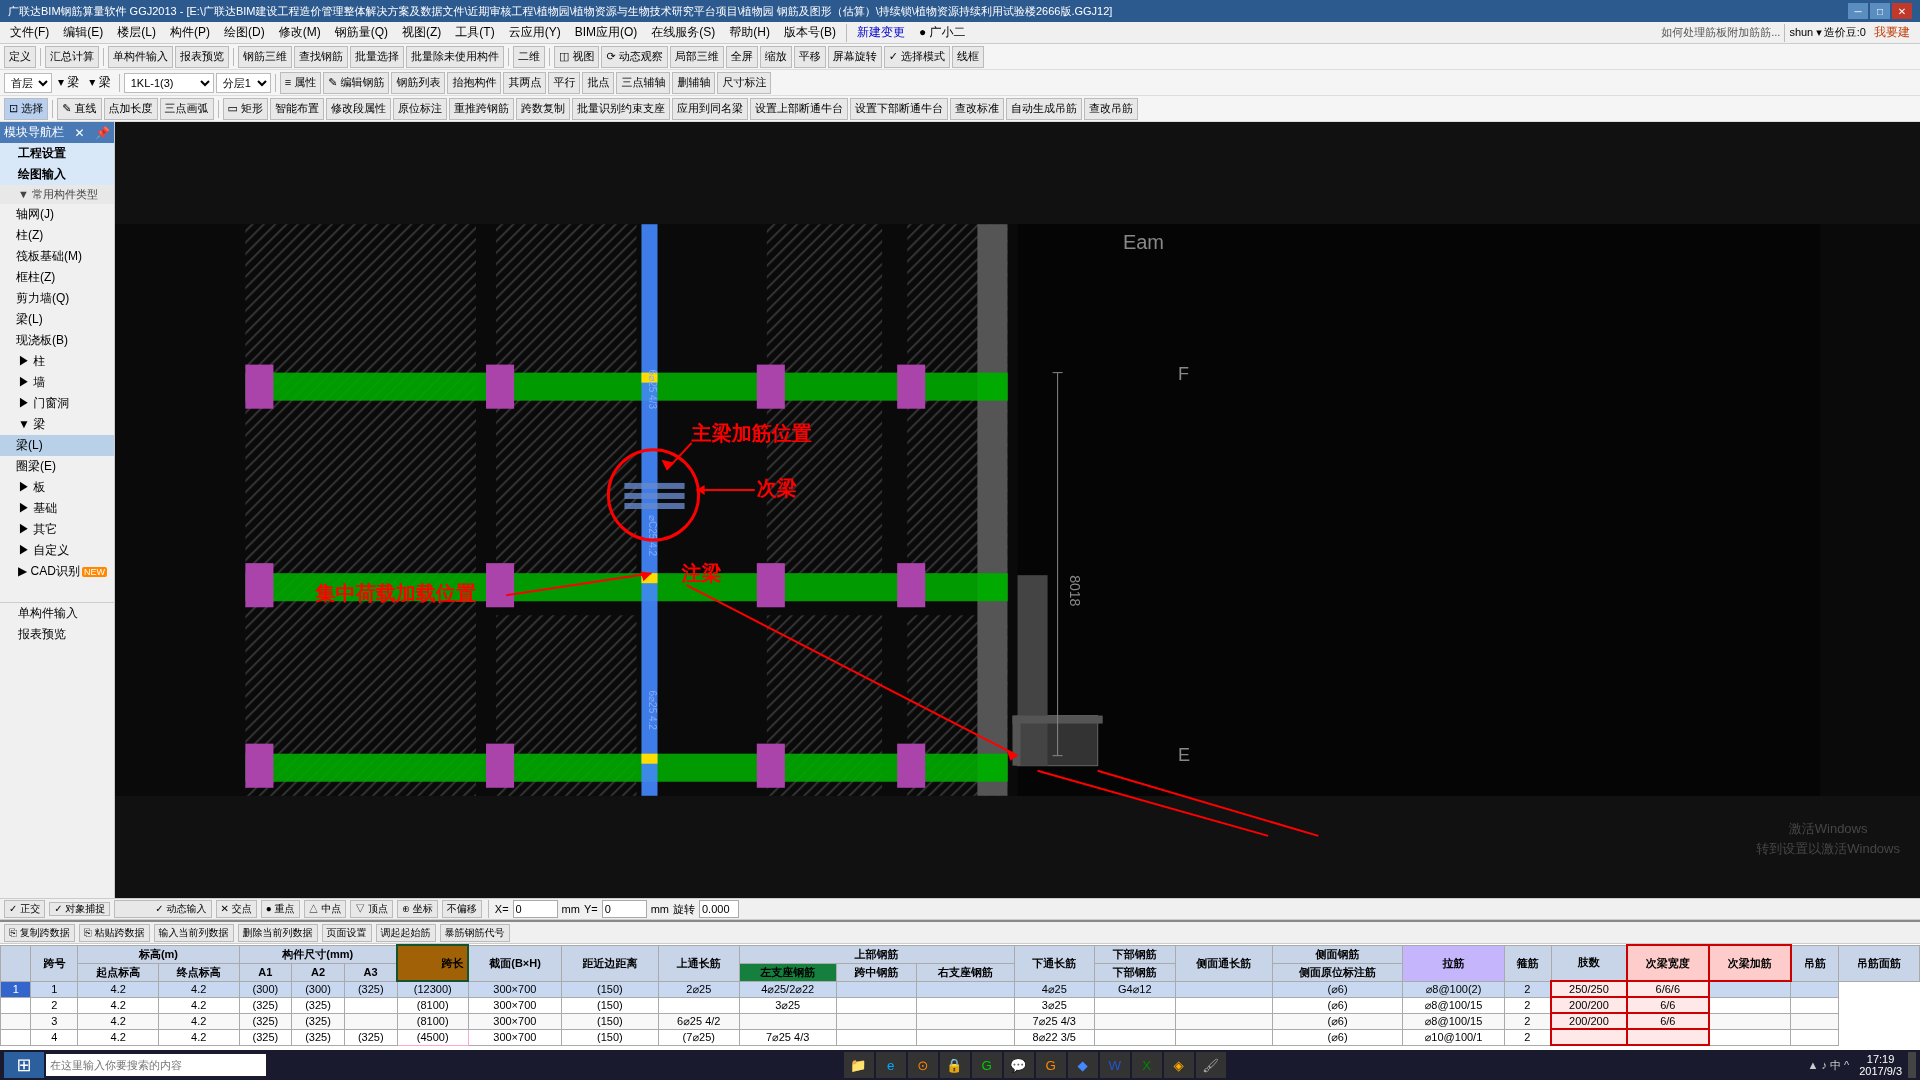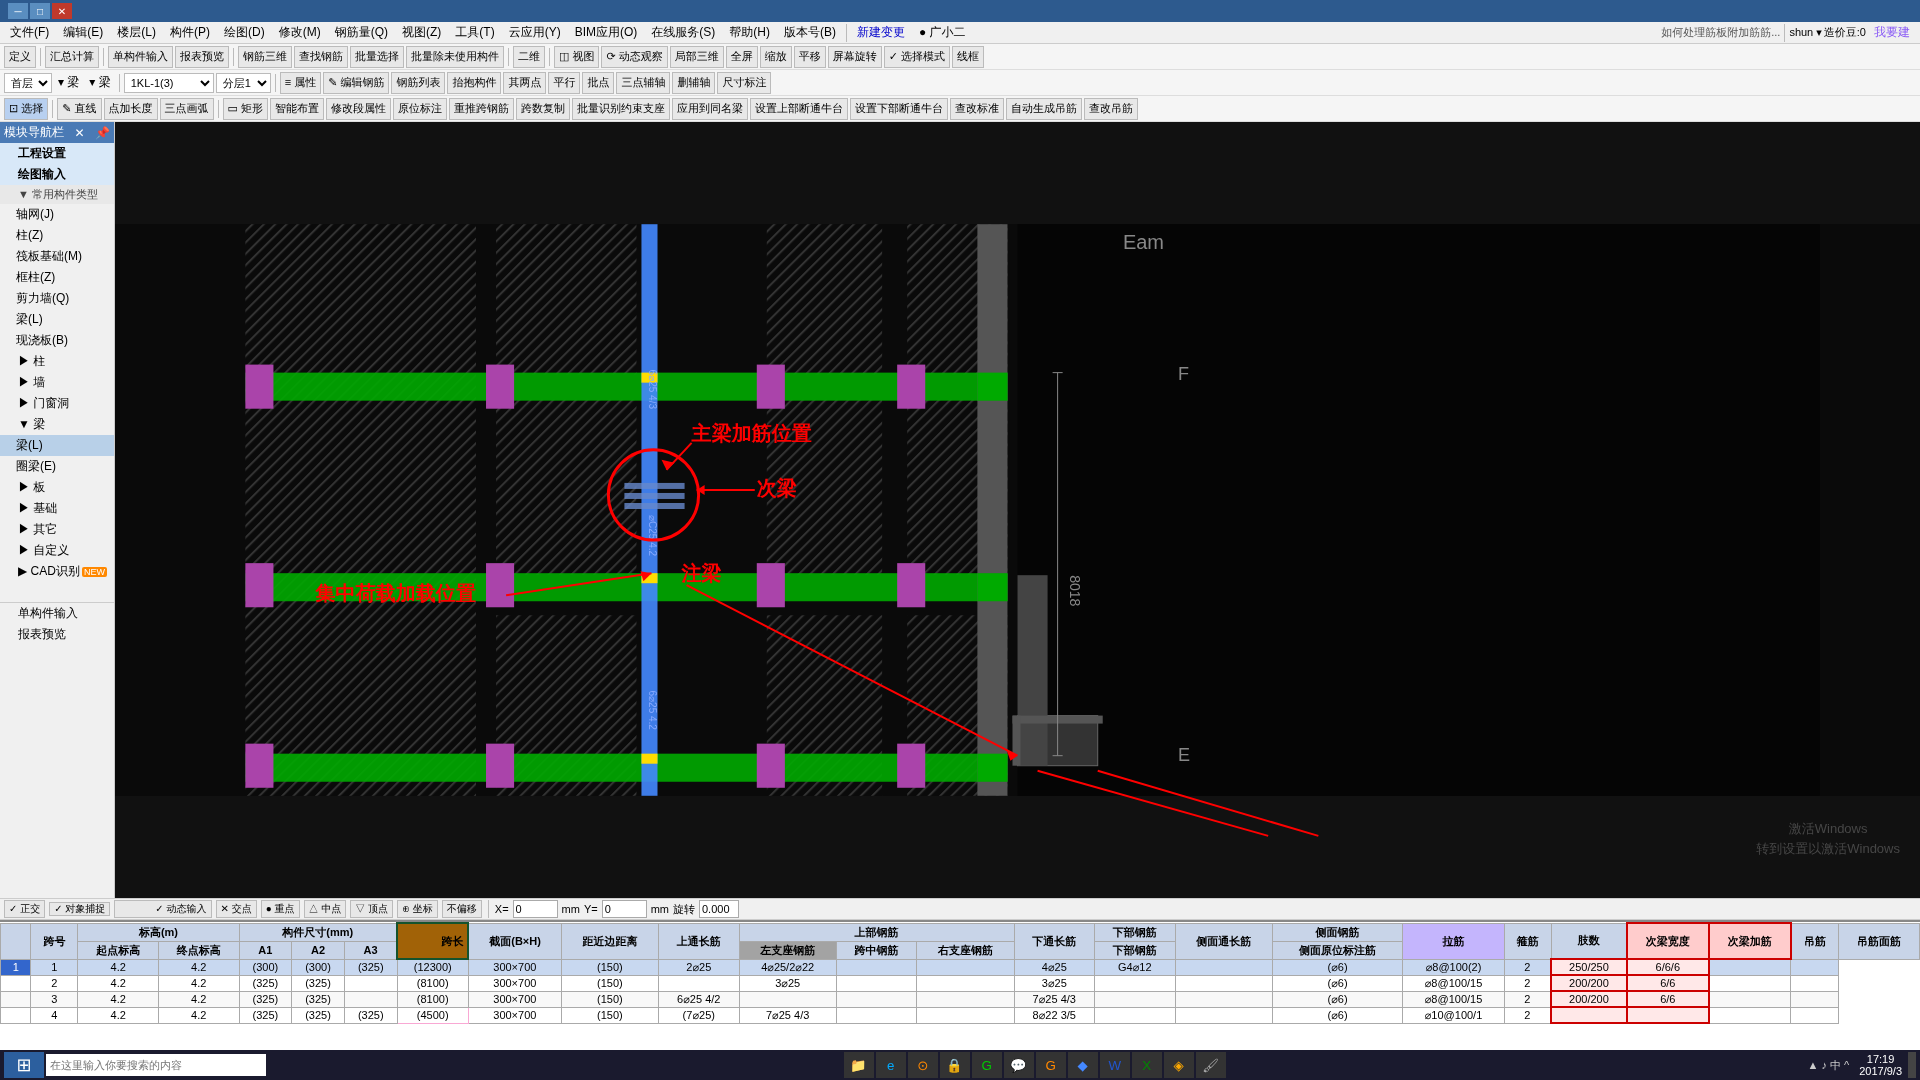--- a/index.html
+++ b/index.html
@@ -40,20 +40,21 @@
     .coord-input { width: 50px; height: 18px; border: 1px solid #aaa; font-size: 11px; padding: 0 2px; }
 
     
     .badge-new { background: #ff8800; color: #fff; font-size: 9px; padding: 0 2px; border-radius: 2px; }
     #upper-section { flex: 1; display: flex; }
   </style>
 </head>
 <body>
 
 <div id="titlebar">
+  <span style="font-size:11px;">广联达BIM钢筋算量软件 GGJ2013 - [E:\广联达BIM建设工程造价管理整体解决方案及数据文件\近期审核工程\植物园\植物资源与生物技术研究平台项目\植物园 钢筋及图形（估算）\持续锁\植物资源持续利用试验楼2666版.GGJ12]</span>
   <div style="display:flex;gap:2px;">
     <button class="win-btn">─</button>
     <button class="win-btn">□</button>
     <button class="win-btn close">✕</button>
   </div>
 </div>
 
 <div id="menubar">
   <span class="menu-item">文件(F)</span>
   <span class="menu-item">编辑(E)</span>
@@ -70,21 +71,21 @@
   <span class="menu-item">帮助(H)</span>
   <span class="menu-item">版本号(B)</span>
   <div class="tb-sep"></div>
   <span class="menu-item" style="color:#0000cc;">新建变更</span>
   <span class="menu-item">● 广小二</span>
   <div style="flex:1;"></div>
   <span style="font-size:11px;color:#555;">如何处理筋板附加筋筋...</span>
   <div class="tb-sep"></div>
   <span style="font-size:11px;">shun ▾</span>
   <span style="font-size:11px;">造价豆:0</span>
-  <span class="menu-item" style="color:#8b5cf6;">我要建</span>
+  <span class="menu-item" style="color:#c2410c;">我要建</span>
 </div>
 
 <div class="toolbar-row">
   <button class="tb-btn">定义</button>
   <div class="tb-sep"></div>
   <button class="tb-btn">汇总计算</button>
   <div class="tb-sep"></div>
   <button class="tb-btn">单构件输入</button>
   <button class="tb-btn">报表预览</button>
   <div class="tb-sep"></div>
@@ -315,20 +316,29 @@
   <span>mm</span>
   <span>Y=</span>
   <input class="coord-input" value="0" style="width: 45px; height: 18px;">
   <span>mm</span>
   <span> 旋转</span>
   <input class="coord-input" value="0.000" style="width: 40px; height: 18px;">
 </div>
 
 <div id="bottom-area" style="background:#fff;border-top:2px solid #888;">
 
+  <div style="height:22px;background:#f0f0f0;display:flex;align-items:center;padding:0 4px;gap:4px;border-bottom:1px solid #ccc;font-size:11px;">
+    <span class="tb-btn" style="height:18px;font-size:10px;">⎘ 复制跨数据</span>
+    <span class="tb-btn" style="height:18px;font-size:10px;">⎘ 粘贴跨数据</span>
+    <span class="tb-btn" style="height:18px;font-size:10px;">输入当前列数据</span>
+    <span class="tb-btn" style="height:18px;font-size:10px;">删除当前列数据</span>
+    <span class="tb-btn" style="height:18px;font-size:10px;">页面设置</span>
+    <span class="tb-btn" style="height:18px;font-size:10px;">调起起始筋</span>
+    <span class="tb-btn" style="height:18px;font-size:10px;">暴筋钢筋代号</span>
+  </div>
 
   <div style="height:108px;overflow:auto;">
     <table style="width:100%;border-collapse:collapse;font-size:11px;white-space:nowrap;">
       <thead>
         <tr>
           <th rowspan="2" style="background:#c8d4e8;border:1px solid #aaa;padding:1px 4px;min-width:20px;"></th>
           <th rowspan="2" style="background:#c8d4e8;border:1px solid #aaa;padding:1px 4px;">跨号</th>
           <th colspan="2" style="background:#c8d4e8;border:1px solid #aaa;padding:1px 4px;">标高(m)</th>
           <th colspan="3" style="background:#c8d4e8;border:1px solid #aaa;padding:1px 4px;">构件尺寸(mm)</th>
           <th rowspan="2" style="background:#a16207;border:2px solid #14532d;padding:1px 4px;text-align:right;">跨长</th>
@@ -347,21 +357,21 @@
           <th rowspan="2" style="background:#ffcccc;border:2px solid #cc0000;padding:1px 4px;">次梁加筋</th>
           <th rowspan="2" style="background:#c8d4e8;border:1px solid #aaa;padding:1px 4px;">吊筋</th>
           <th rowspan="2" style="background:#c8d4e8;border:1px solid #aaa;padding:1px 4px;">吊筋面筋</th>
         </tr>
         <tr>
           <th style="background:#c8d4e8;border:1px solid #aaa;padding:1px 4px;">起点标高</th>
           <th style="background:#c8d4e8;border:1px solid #aaa;padding:1px 4px;">终点标高</th>
           <th style="background:#c8d4e8;border:1px solid #aaa;padding:1px 4px;">A1</th>
           <th style="background:#c8d4e8;border:1px solid #aaa;padding:1px 4px;">A2</th>
           <th style="background:#c8d4e8;border:1px solid #aaa;padding:1px 4px;">A3</th>
-          <th style="background:#a3a3a3;border:1px solid #aaa;padding:1px 4px;">左支座钢筋</th>
+          <th style="background:#15803d;border:1px solid #aaa;padding:1px 4px;">左支座钢筋</th>
           <th style="background:#c8d4e8;border:1px solid #aaa;padding:1px 4px;">跨中钢筋</th>
           <th style="background:#c8d4e8;border:1px solid #aaa;padding:1px 4px;">右支座钢筋</th>
           <th style="background:#c8d4e8;border:1px solid #aaa;padding:1px 4px;">下部钢筋</th>
           <th style="background:#c8d4e8;border:1px solid #aaa;padding:1px 4px;">侧面原位标注筋</th>
         </tr>
       </thead>
       <tbody>
 
         <tr style="background:#c8d8f0;">
           <td style="border:1px solid #aaa;padding:1px 4px;background:#3366cc;color:#fff;text-align:center;">1</td>

